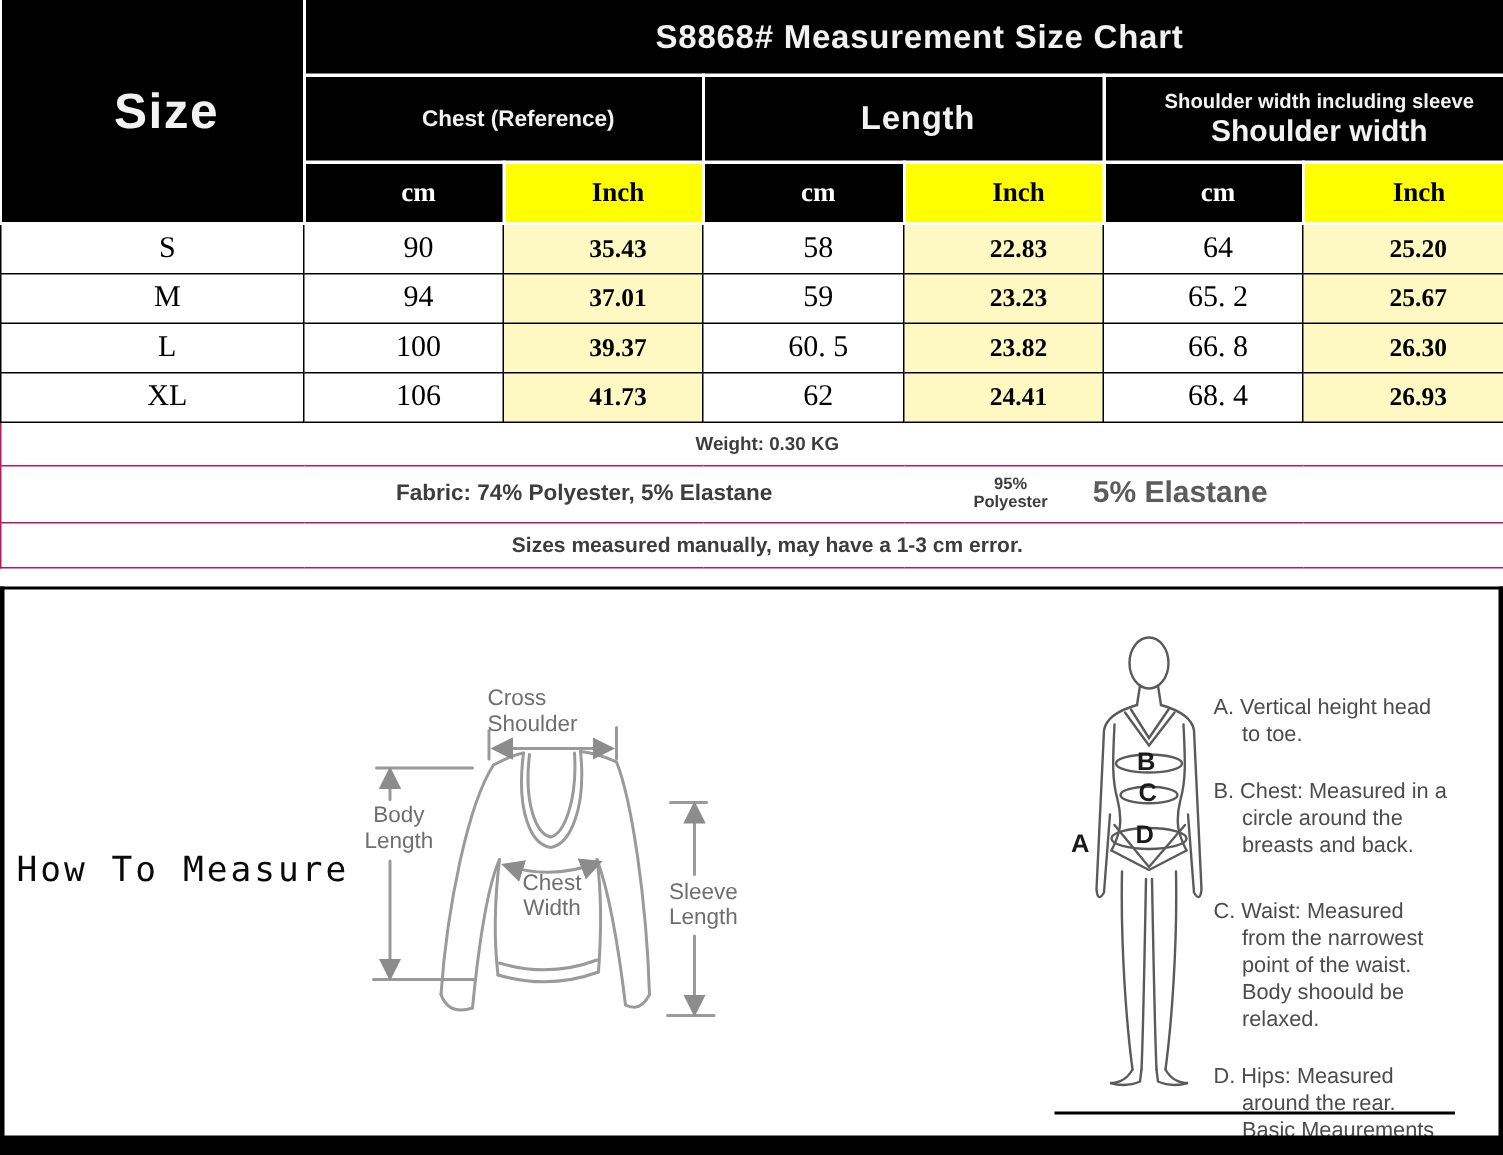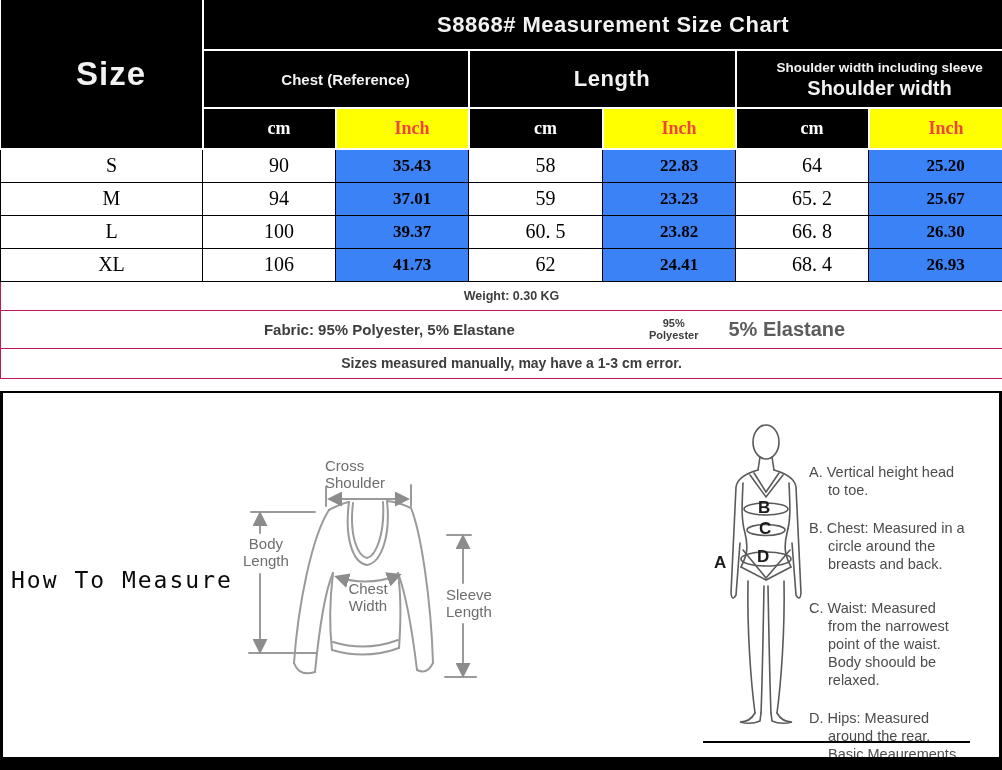--- a/index.html
+++ b/index.html
@@ -19,25 +19,25 @@
   .corner { font-size:33px; font-weight:bold; letter-spacing:1px; }
   .title-cell { height:50px; font-size:22px; font-weight:bold; letter-spacing:.5px; }
   .g { height:58px; font-weight:bold; }
   .g1 { font-size:15px; }
   .g2 { font-size:22px; letter-spacing:.5px; }
   .g3a { font-size:13.5px; font-weight:bold; line-height:17px; }
   .g3b { font-size:20px; font-weight:bold; line-height:24px; }
 
   .sub { height:41px; font-family:"Liberation Serif", serif; font-weight:bold; font-size:18px; }
   .sub.dark { background:#000; color:#fff; border:2px solid #fff; }
-  .sub.yel  { background:#ffff00; color:#ef4444; border:2px solid #fff; }
+  .sub.yel  { background:#ffff00; color:#000000; border:2px solid #fff; }
 
   .r-data td { height:33px; border:1px solid #000; background:#fff;
                font-family:"Liberation Serif", serif; font-size:20px; color:#000; }
-  .r-data td.in { background:#3b82f6; font-weight:bold; font-size:17px; }
+  .r-data td.in { background:#fef9c3; font-weight:bold; font-size:17px; }
 
   .r-note td { border:1px solid #be185d; background:#fff; color:#3d3d3d; font-weight:bold; }
   .note-weight { height:29px; font-size:12.5px; }
   .note-fabric { height:38px; position:relative; }
   .fab-main { position:absolute; left:38.8%; top:50%; transform:translate(-50%,-50%);
               font-size:15px; white-space:nowrap; color:#3d3d3d; }
   .fab-pct  { position:absolute; left:67.2%; top:50%; transform:translate(-50%,-50%);
               font-size:11px; line-height:12px; color:#3d3d3d; text-align:center; }
   .fab-ela  { position:absolute; left:78.5%; top:50%; transform:translate(-50%,-50%);
               font-size:20px; color:#5c5c5c; white-space:nowrap; }
@@ -144,21 +144,21 @@
       <td class="in">24.41</td>
       <td class="cm">68. 4</td>
       <td class="in">26.93</td>
     </tr>
 
     <tr class="r-note">
       <td class="note-weight" colspan="7">Weight: 0.30 KG</td>
     </tr>
     <tr class="r-note">
       <td class="note-fabric" colspan="7">
-        <span class="fab-main">Fabric: 95% Polyester, 5% Elastane</span>
+        <span class="fab-main">Fabric: 74% Polyester, 5% Elastane</span>
         <span class="fab-pct">
           <div>95%</div>
           <div>Polyester</div>
         </span>
         <span class="fab-ela">5% Elastane</span>
       </td>
     </tr>
     <tr class="r-note">
       <td class="note-error" colspan="7">Sizes measured manually, may have a 1-3 cm error.</td>
     </tr>

